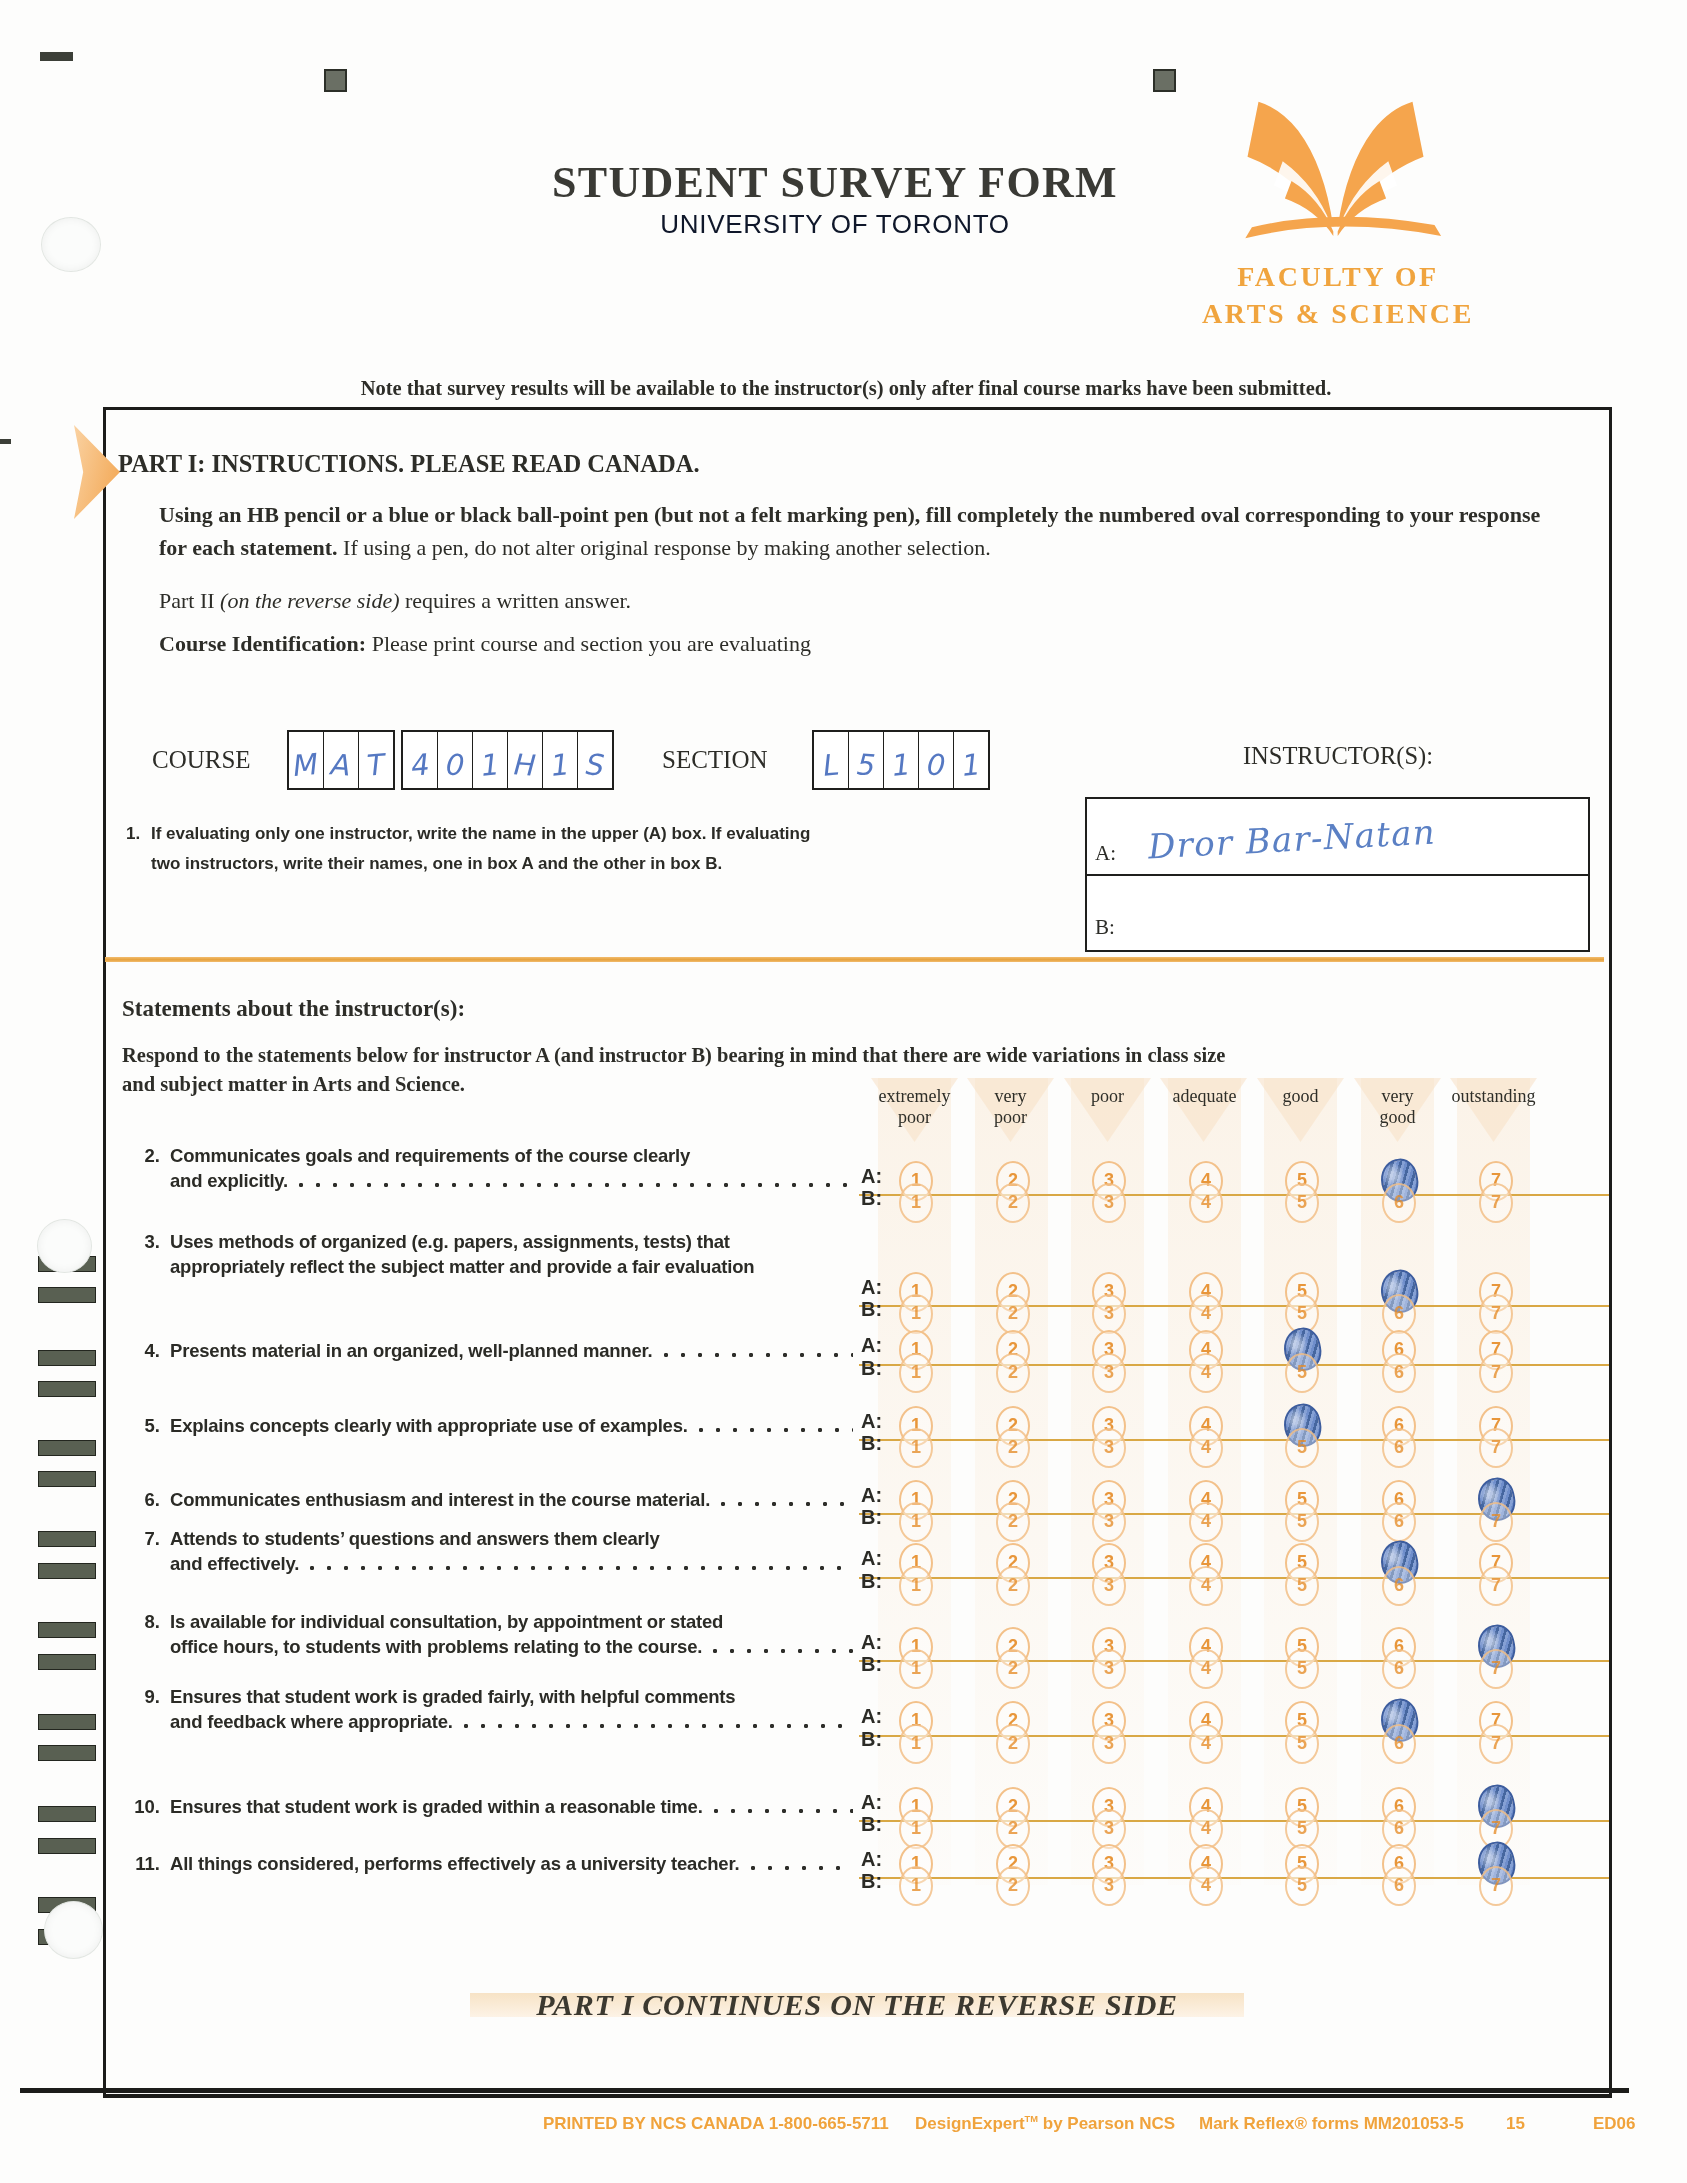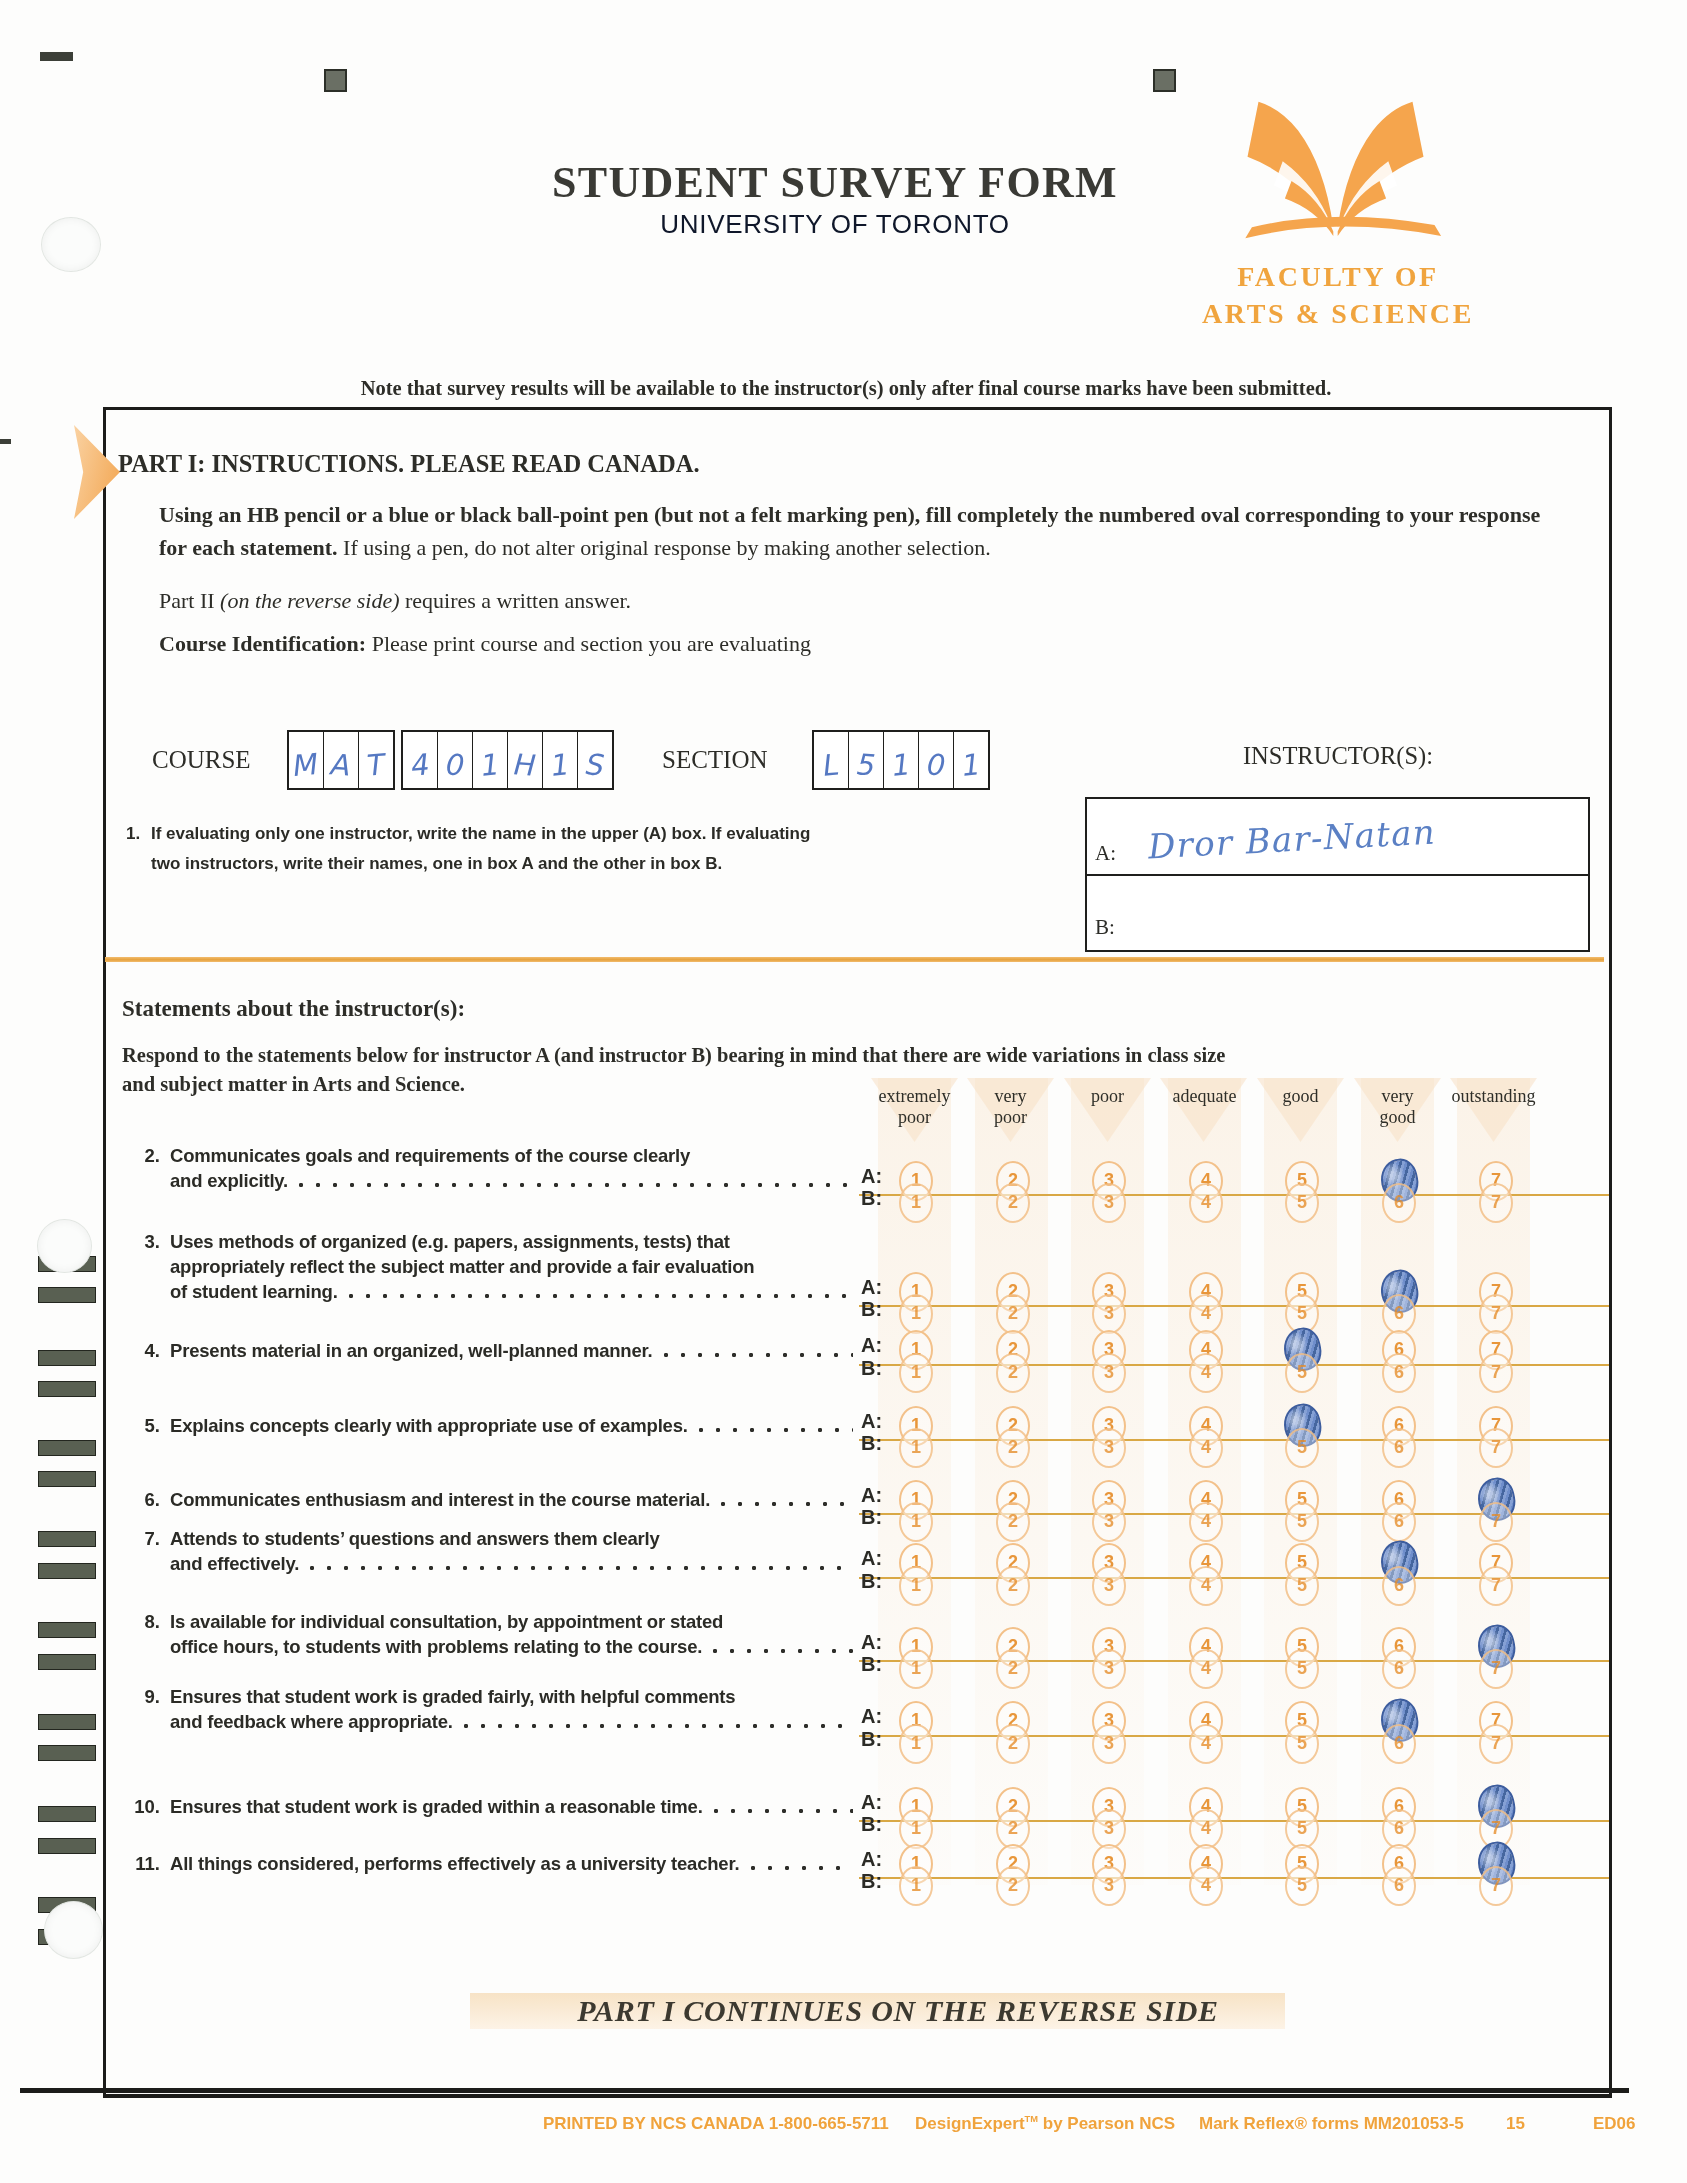--- a/index.html
+++ b/index.html
@@ -304,24 +304,20 @@
         </div>
       </div>
       <div class="question abs" style="left: 122px; top: 1229px; width: 738px; position: absolute;">
         <div class="qnum">3.</div>
         <div class="qline">
           <span>Uses methods of organized (e.g. papers, assignments, tests) that</span>
         </div>
         <div class="qline">
           <span>appropriately reflect the subject matter and provide a fair evaluation</span>
         </div>
-        <div class="qline">
-          <span>of student learning.</span>
-          <span class="leader"></span>
-        </div>
       </div>
       <div class="rrow" style="top: 1271px;">
         <span class="rlabel">A:</span>
         <div class="oval" style="left: 899px;">
           <span>1</span>
         </div>
         <div class="oval" style="left: 996px;">
           <span>2</span>
         </div>
         <div class="oval" style="left: 1092px;">
@@ -842,21 +838,21 @@
       <div class="timingbar" style="top: 1622px;"></div>
       <div class="timingbar" style="top: 1654px;"></div>
       <div class="timingbar" style="top: 1714px;"></div>
       <div class="timingbar" style="top: 1745px;"></div>
       <div class="timingbar" style="top: 1806px;"></div>
       <div class="timingbar" style="top: 1838px;"></div>
       <div class="timingbar" style="top: 1897px;"></div>
       <div class="timingbar" style="top: 1929px;"></div>
     </div>
 
-  <div id="continuebar" class="abs" style="left:470px;top:1993px;width:774px;height:36px;padding-left:41px;">
+  <div id="continuebar" class="abs" style="left:470px;top:1993px;width:774px;height:24px;">
     <span class="serif">PART I CONTINUES ON THE REVERSE SIDE</span>
   </div>
 
   <div class="footertext" style="left:543px;">PRINTED BY NCS CANADA 1-800-665-5711</div>
   <div class="footertext" style="left:915px;">
     <span>DesignExpert</span><sup class="tm">TM</sup><span> by Pearson NCS</span>
   </div>
   <div class="footertext" style="left:1199px;">Mark Reflex® forms MM201053-5</div>
   <div class="footertext" style="left:1506px;">15</div>
   <div class="footertext" style="left:1593px;">ED06</div>

